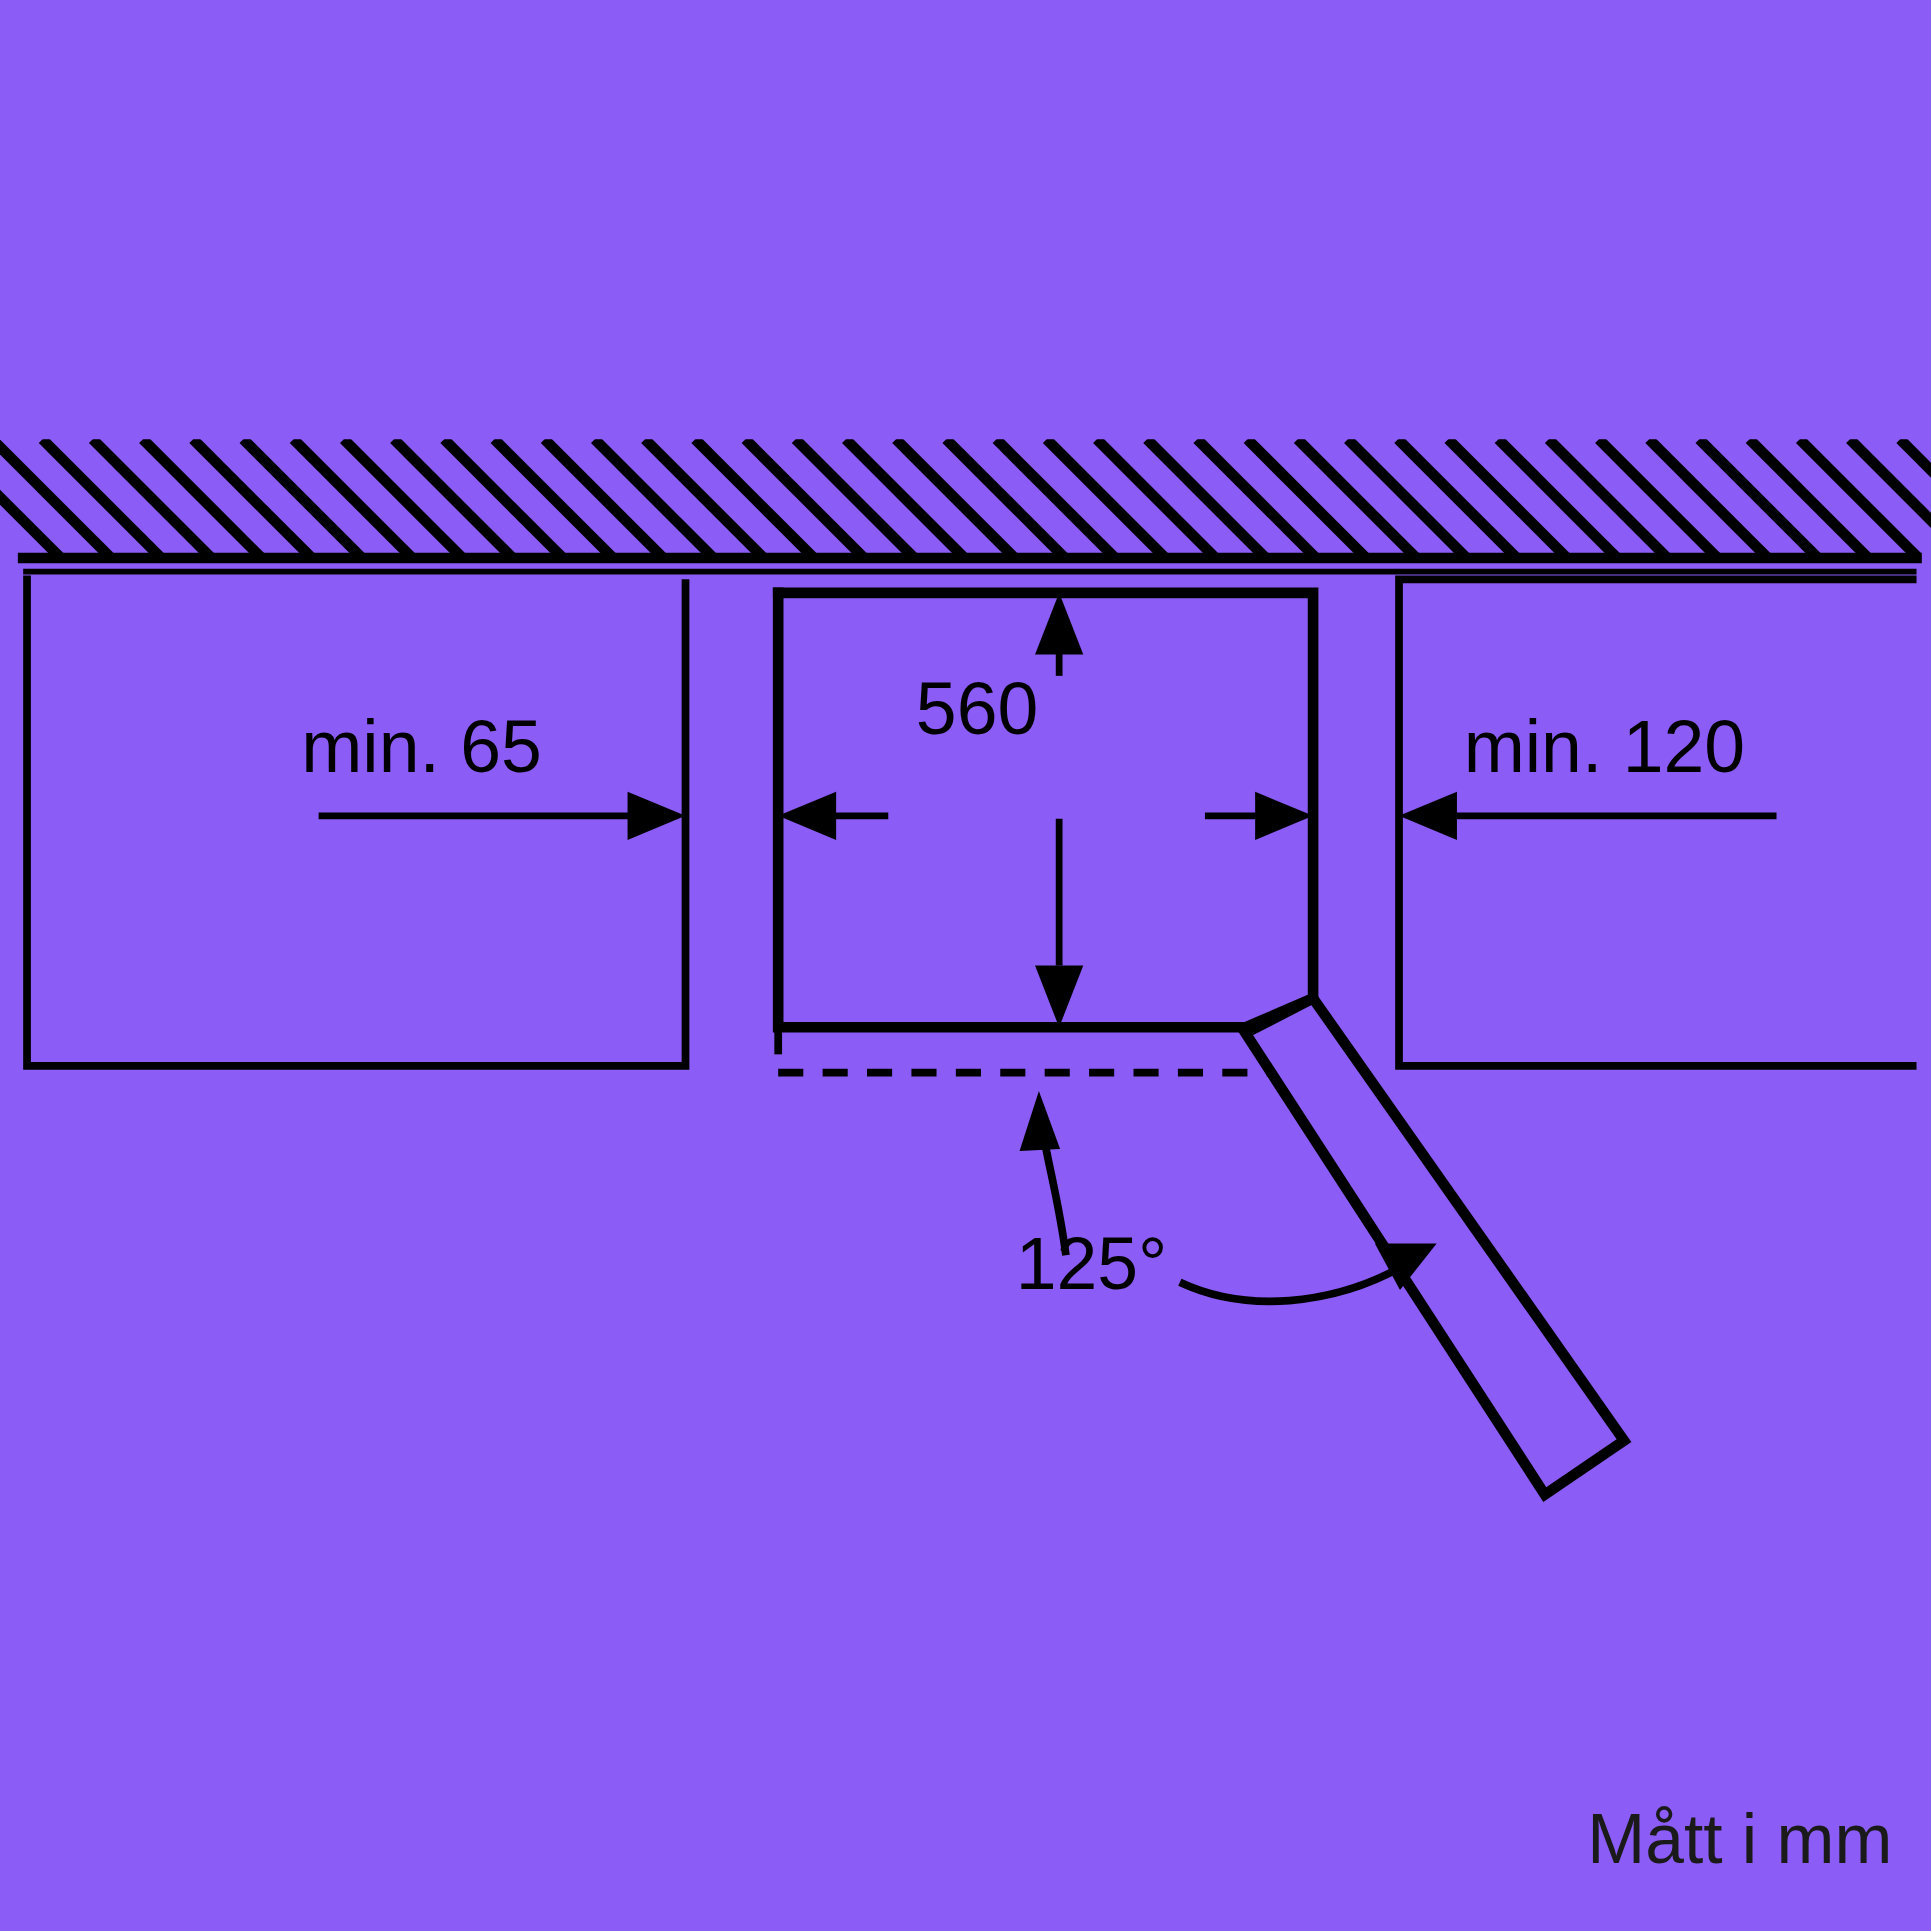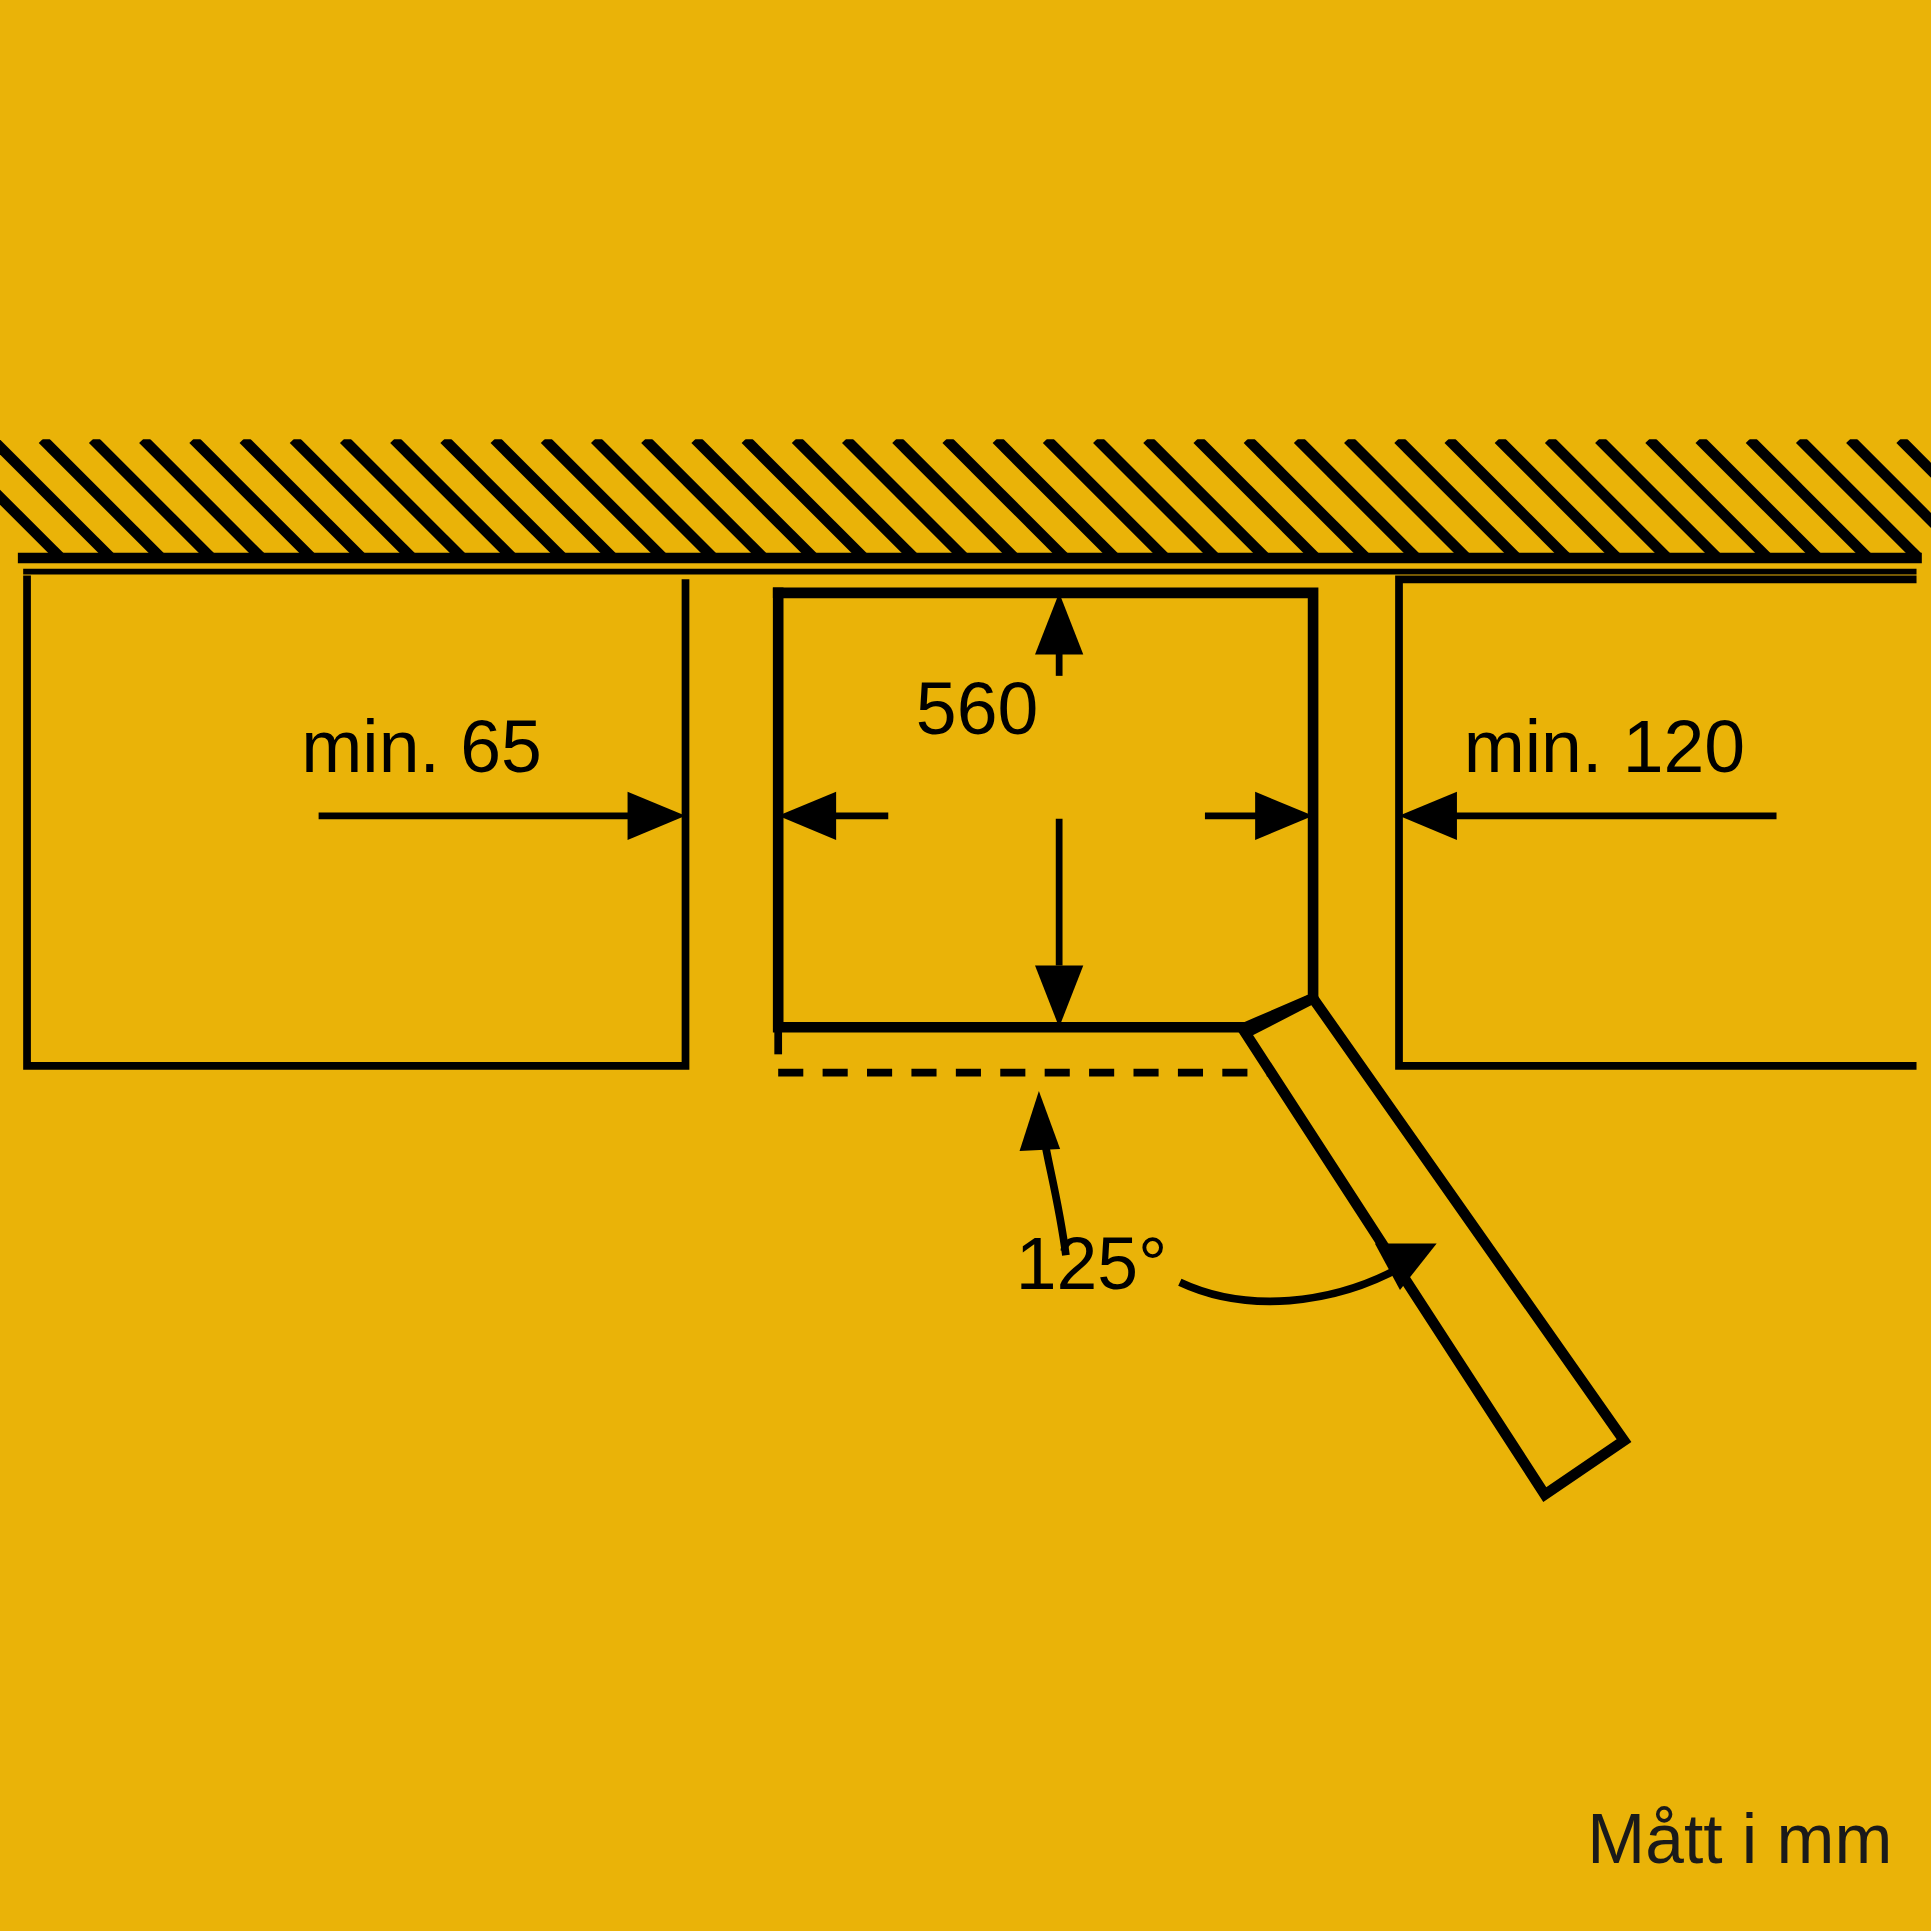--- a/index.html
+++ b/index.html
@@ -12,21 +12,21 @@
     width: 1931px;
     height: 1931px;
     font-family: "Liberation Sans", sans-serif;
     color: #000000;
     overflow: hidden;
   }
   #drawing-root {
     position: relative;
     width: 1931px;
     height: 1931px;
-    background: #eab308;
+    background: #8b5cf6;
   }
   svg#technical-drawing {
     display: block;
     width: 1931px;
     height: 1931px;
   }
   .dim-text {
     font-family: "Liberation Sans", sans-serif;
     font-size: 76px;
     fill: #000000;

